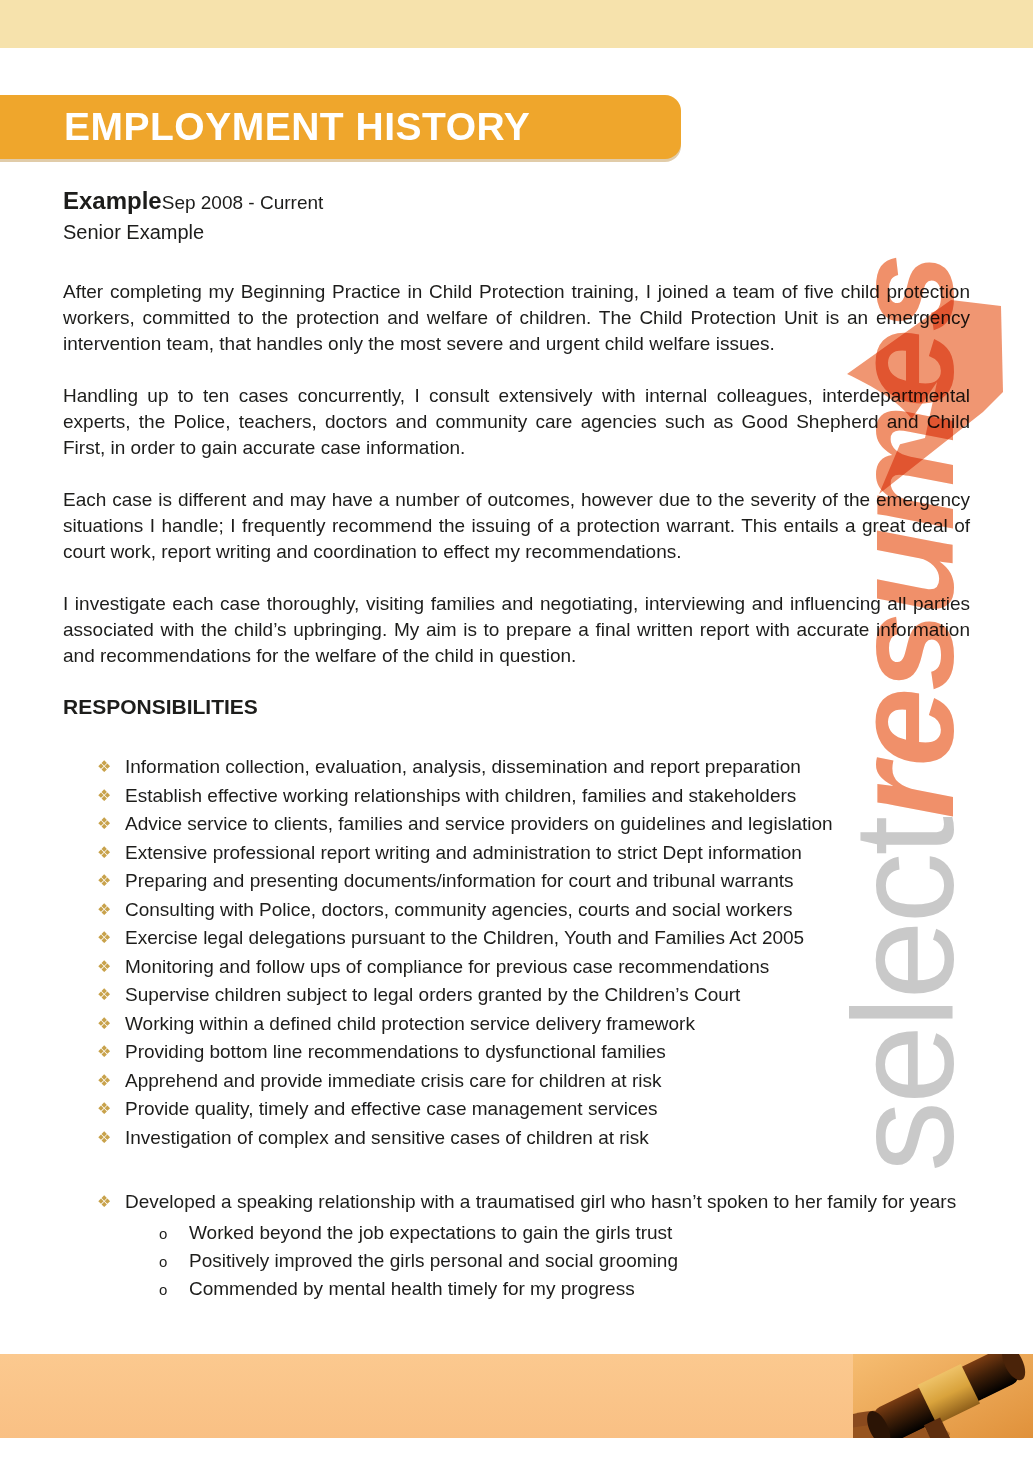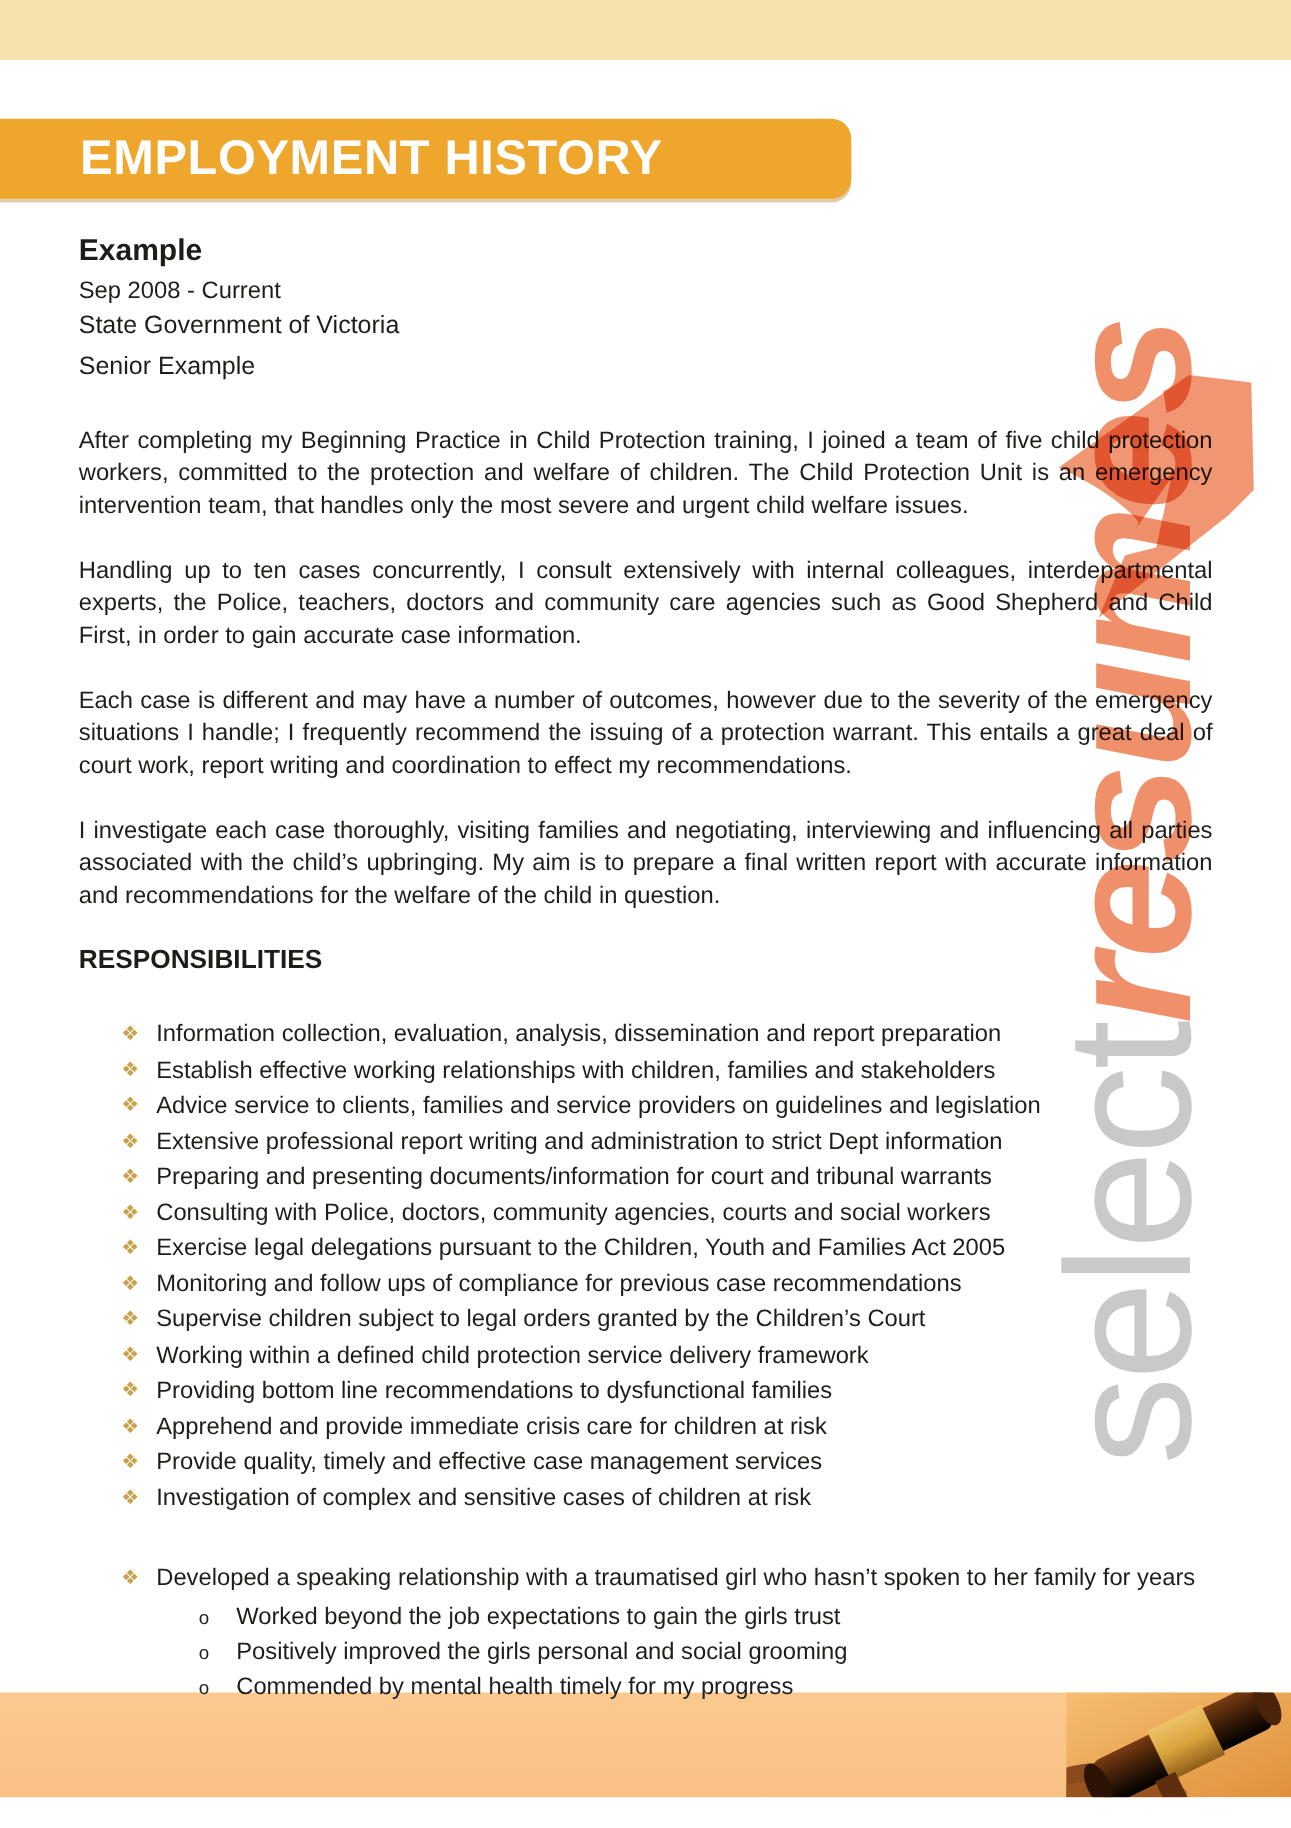--- a/index.html
+++ b/index.html
@@ -11,21 +11,21 @@
   .bottom-band{position:absolute;bottom:0;left:0;width:100%;height:84px;background:linear-gradient(180deg,#fbc98f 0%,#f9c084 100%);}
 
   
   .banner{position:absolute;top:95px;left:0;width:681px;height:64px;background:#efa62c;
           border-radius:0 16px 16px 0;box-shadow:0 3px 0 rgba(168,110,10,0.35);
           display:flex;align-items:center;}
   .banner h1{margin:0 0 0 64px;font-size:39px;font-weight:bold;color:#ffffff;letter-spacing:0.5px;}
 
   
   .content{position:absolute;top:186px;left:63px;width:907px;color:#1d1d1b;z-index:2;}
-  .job-header{display:flex;justify-content:space-between;align-items:flex-start;flex-direction:column;}
+  .job-header{display:flex;align-items:flex-start;}
   .job-title{font-size:24px;font-weight:bold;line-height:30px;}
   .job-dates{font-size:19px;padding-top:6px;}
   .job-company,.job-role{font-size:20px;line-height:33px;}
   .para{font-size:19px;line-height:26px;text-align:justify;margin:0 0 26px 0;}
   .para.first{margin-top:30px;}
   .section-heading{font-size:21px;font-weight:bold;margin:6px 0 0 0;}
   .section-heading.ach{margin-top:36px;}
 
   ul.diamond-list{list-style:none;margin:34px 0 0 0;padding:0 0 0 34px;}
   ul.diamond-list li{display:flex;font-size:19px;line-height:28.5px;}
@@ -68,21 +68,20 @@
   <div class="watermark">
     <span class="wm-select">select</span><span class="wm-resumes">resumes</span>
   </div>
 
   <div class="content">
 
     <div class="job-header">
       <div class="job-title">Example</div>
       <div class="job-dates">Sep 2008 - Current</div>
     </div>
-    <div class="job-company">State Government of Victoria</div>
     <div class="job-role">Senior Example</div>
 
     <p class="para first">After completing my Beginning Practice in Child Protection training, I joined a team of five child protection workers, committed to the protection and welfare of children. The Child Protection Unit is an emergency intervention team, that handles only the most severe and urgent child welfare issues.</p>
     <p class="para">Handling up to ten cases concurrently, I consult extensively with internal colleagues, interdepartmental experts, the Police, teachers, doctors and community care agencies such as Good Shepherd and Child First, in order to gain accurate case information.</p>
     <p class="para">Each case is different and may have a number of outcomes, however due to the severity of the emergency situations I handle; I frequently recommend the issuing of a protection warrant. This entails a great deal of court work, report writing and coordination to effect my recommendations.</p>
     <p class="para">I investigate each case thoroughly, visiting families and negotiating, interviewing and influencing all parties associated with the child’s upbringing. My aim is to prepare a final written report with accurate information and recommendations for the welfare of the child in question.</p>
 
     <div class="section-heading">RESPONSIBILITIES</div>
 
     <ul class="diamond-list">

